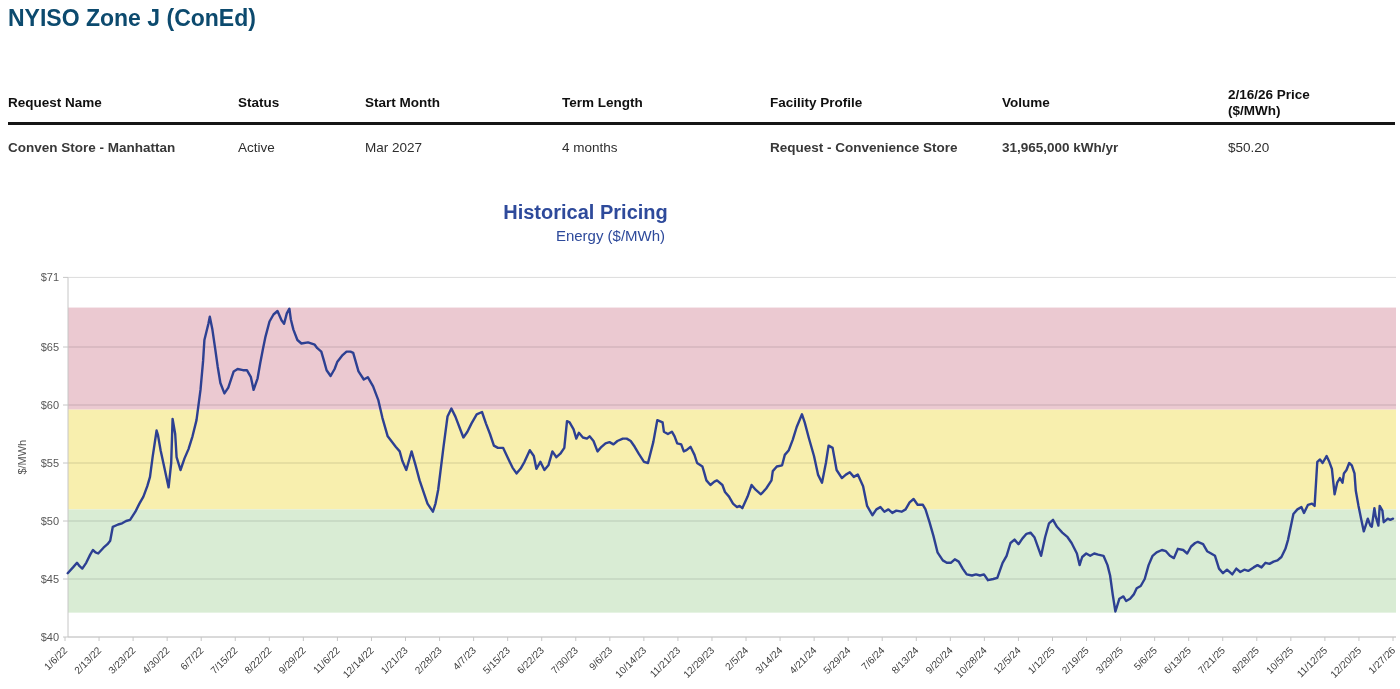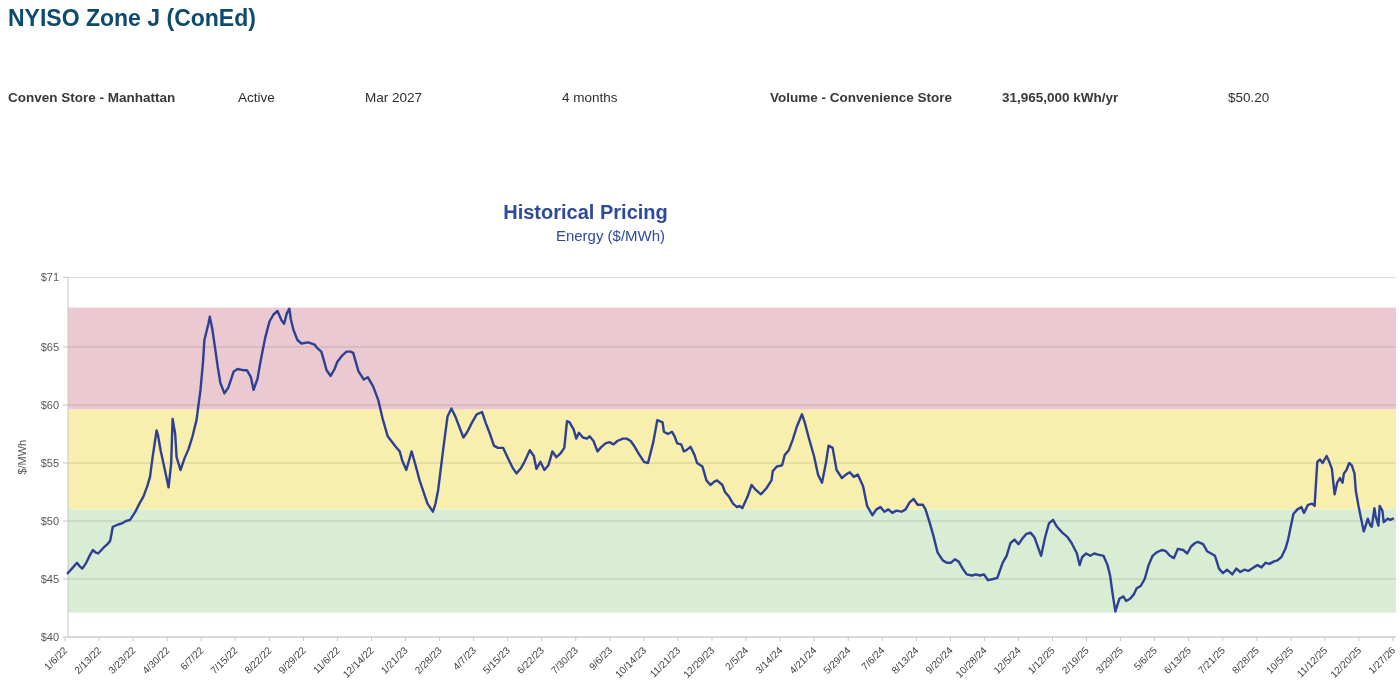--- a/index.html
+++ b/index.html
@@ -13,45 +13,57 @@
   .req-table{position:absolute;left:8px;top:84px;width:1387px;}
   .thead,.trow{
     display:grid;
     grid-template-columns:230px 127px 197px 208px 232px 226px 1fr;
     column-gap:0;
   }
   .thead{
     align-items:center;min-height:38px;border-bottom:3px solid #151515;
     font-weight:bold;font-size:13.5px;color:#101010;line-height:1.15;
   }
-  .trow{padding-top:6px;font-size:13.5px;color:#2e2e2e;}
+  .trow{padding-top:15px;font-size:13.5px;color:#2e2e2e;}
   .cell{padding-right:10px;}
   .b{font-weight:bold;color:#383838;}
   .chart-title{
     position:absolute;top:201px;left:0;width:1171px;text-align:center;
     font-size:20px;font-weight:bold;color:#2e4a9b;
   }
   .chart-subtitle{
     position:absolute;top:227px;left:0;width:1221px;text-align:center;
     font-size:15px;color:#2e4a9b;
   }
   .chart-svg{position:absolute;top:262px;left:0;}
 </style>
 </head>
 <body>
 
 <div class="page-title">NYISO Zone J (ConEd)</div>
 
 <div class="req-table">
+  <div class="thead">
+    <div class="cell">Request Name</div>
+    <div class="cell">Status</div>
+    <div class="cell">Start Month</div>
+    <div class="cell">Term Length</div>
+    <div class="cell">Facility Profile</div>
+    <div class="cell">Volume</div>
+    <div class="cell">
+      <span>2/16/26 Price</span><br>
+      <span>($/MWh)</span>
+    </div>
+  </div>
   <div class="trow">
     <div class="cell b">Conven Store - Manhattan</div>
     <div class="cell">Active</div>
     <div class="cell">Mar 2027</div>
     <div class="cell">4 months</div>
-    <div class="cell b">Volume - Convenience Store</div>
+    <div class="cell b">Request - Convenience Store</div>
     <div class="cell b">31,965,000 kWh/yr</div>
     <div class="cell">$50.20</div>
   </div>
 </div>
 
 <div class="chart-title">Historical Pricing</div>
 <div class="chart-subtitle">Energy ($/MWh)</div>
 
 <svg class="chart-svg" width="1400" height="427" viewBox="0 0 1400 427">
     <g>

